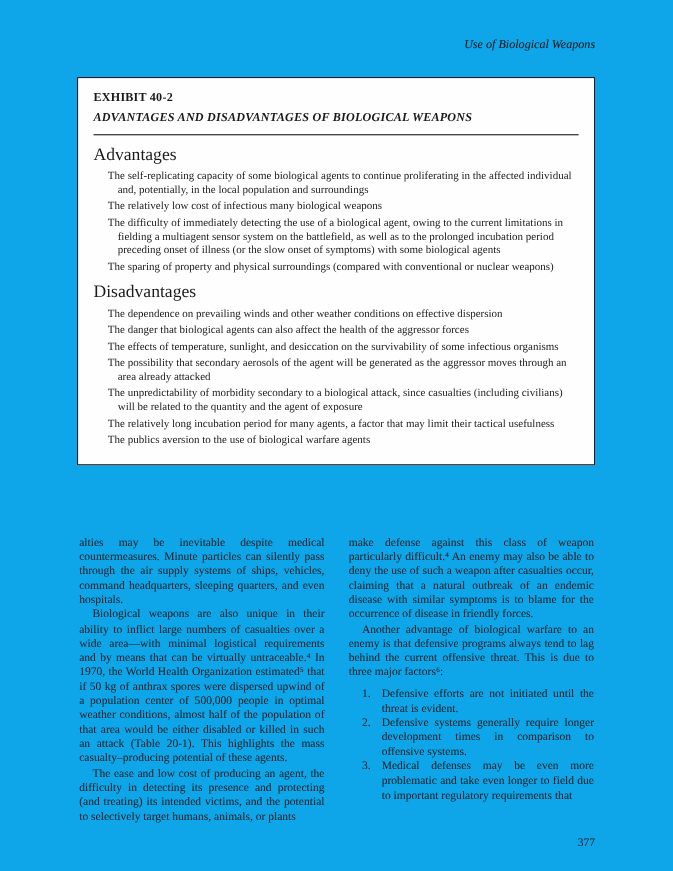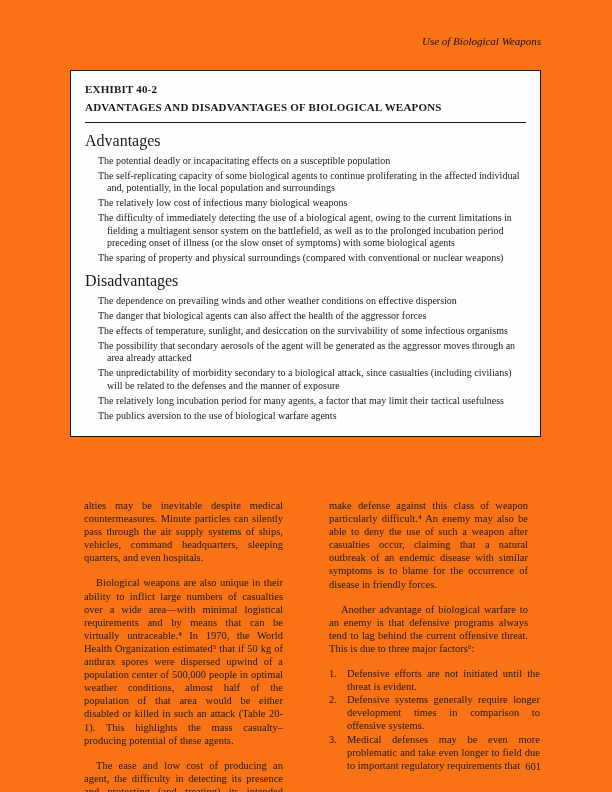--- a/index.html
+++ b/index.html
@@ -8,21 +8,21 @@
     height: 792px;
     background: #ffffff;
     position: relative;
     font-family: "Liberation Serif", "DejaVu Serif", serif;
     color: #1a1a1a;
     -webkit-font-smoothing: antialiased;
   }
   .page {
     position: absolute;
     inset: 0;
-    background: #f97316;
+    background: #0ea5e9;
   }
   .running-head {
     position: absolute;
     top: 35px;
     right: 71px;
     font-style: italic;
     font-size: 11px;
     color: #111;
   }
   .exhibit-box {
@@ -38,20 +38,21 @@
     font-weight: bold;
     font-size: 11px;
     letter-spacing: 0.2px;
     margin-bottom: 6px;
   }
   .exhibit-title {
     font-weight: bold;
     font-size: 11px;
     letter-spacing: 0.2px;
     margin-bottom: 9px;
+    font-style: italic;
   }
   .exhibit-rule {
     border: none;
     border-top: 1px solid #1a1a1a;
     margin: 0 0 9px 0;
   }
   .section-heading {
     font-size: 16px;
     margin: 8px 0 5px 0;
   }
@@ -67,21 +68,21 @@
     left: 72px;
     top: 487px;
     width: 468px;
     display: flex;
     gap: 22px;
     font-size: 10.5px;
     line-height: 13.1px;
     text-align: justify;
   }
   .column { width: 223px; }
-  .column p { margin: 12px; }
+  .column p { margin: 0; }
   .column p.indent { text-indent: 12px; }
   .numbered-list { margin-top: 7px; }
   .num-item {
     position: relative;
     padding-left: 30px;
     margin-bottom: 0;
   }
   .num-item .num {
     position: absolute;
     left: 12px;
@@ -101,32 +102,31 @@
 <div class="page">
 
   <div class="running-head">Use of Biological Weapons</div>
 
   <div class="exhibit-box">
     <div class="exhibit-label">EXHIBIT 40-2</div>
     <div class="exhibit-title">ADVANTAGES AND DISADVANTAGES OF BIOLOGICAL WEAPONS</div>
     <hr class="exhibit-rule">
 
     <div class="section-heading">Advantages</div>
-    <div class="exhibit-item">The potential deadly or incapacitating effects on a susceptible population</div>
     <div class="exhibit-item">The self-replicating capacity of some biological agents to continue proliferating in the affected individual and, potentially, in the local population and surroundings</div>
     <div class="exhibit-item">The relatively low cost of infectious many biological weapons</div>
     <div class="exhibit-item">The difficulty of immediately detecting the use of a biological agent, owing to the current limitations in fielding a multiagent sensor system on the battlefield, as well as to the prolonged incubation period preceding onset of illness (or the slow onset of symptoms) with some biological agents</div>
     <div class="exhibit-item">The sparing of property and physical surroundings (compared with conventional or nuclear weapons)</div>
 
     <div class="section-heading">Disadvantages</div>
     <div class="exhibit-item">The dependence on prevailing winds and other weather conditions on effective dispersion</div>
     <div class="exhibit-item">The danger that biological agents can also affect the health of the aggressor forces</div>
     <div class="exhibit-item">The effects of temperature, sunlight, and desiccation on the survivability of some infectious organisms</div>
     <div class="exhibit-item">The possibility that secondary aerosols of the agent will be generated as the aggressor moves through an area already attacked</div>
-    <div class="exhibit-item">The unpredictability of morbidity secondary to a biological attack, since casualties (including civilians) will be related to the defenses and the manner of exposure</div>
+    <div class="exhibit-item">The unpredictability of morbidity secondary to a biological attack, since casualties (including civilians) will be related to the quantity and the agent of exposure</div>
     <div class="exhibit-item">The relatively long incubation period for many agents, a factor that may limit their tactical usefulness</div>
     <div class="exhibit-item">The publics aversion to the use of biological warfare agents</div>
   </div>
 
   <div class="body-columns">
     <div class="column">
       <p>alties may be inevitable despite medical countermeasures. Minute particles can silently pass through the air supply systems of ships, vehicles, command headquarters, sleeping quarters, and even hospitals.</p>
       <p class="indent">Biological weapons are also unique in their ability to inflict large numbers of casualties over a wide area—with minimal logistical requirements and by means that can be virtually untraceable.⁴ In 1970, the World Health Organization estimated⁵ that if 50 kg of anthrax spores were dispersed upwind of a population center of 500,000 people in optimal weather conditions, almost half of the population of that area would be either disabled or killed in such an attack (Table 20-1). This highlights the mass casualty–producing potential of these agents.</p>
       <p class="indent">The ease and low cost of producing an agent, the difficulty in detecting its presence and protecting (and treating) its intended victims, and the potential to selectively target humans, animals, or plants</p>
     </div>
@@ -143,15 +143,15 @@
           <span class="txt">Defensive systems generally require longer development times in comparison to offensive systems.</span>
         </div>
         <div class="num-item">
           <span class="num">3.</span>
           <span class="txt">Medical defenses may be even more problematic and take even longer to field due to important regulatory requirements that</span>
         </div>
       </div>
     </div>
   </div>
 
-  <div class="page-number">601</div>
+  <div class="page-number">377</div>
 
 </div>
 
 </body></html>

